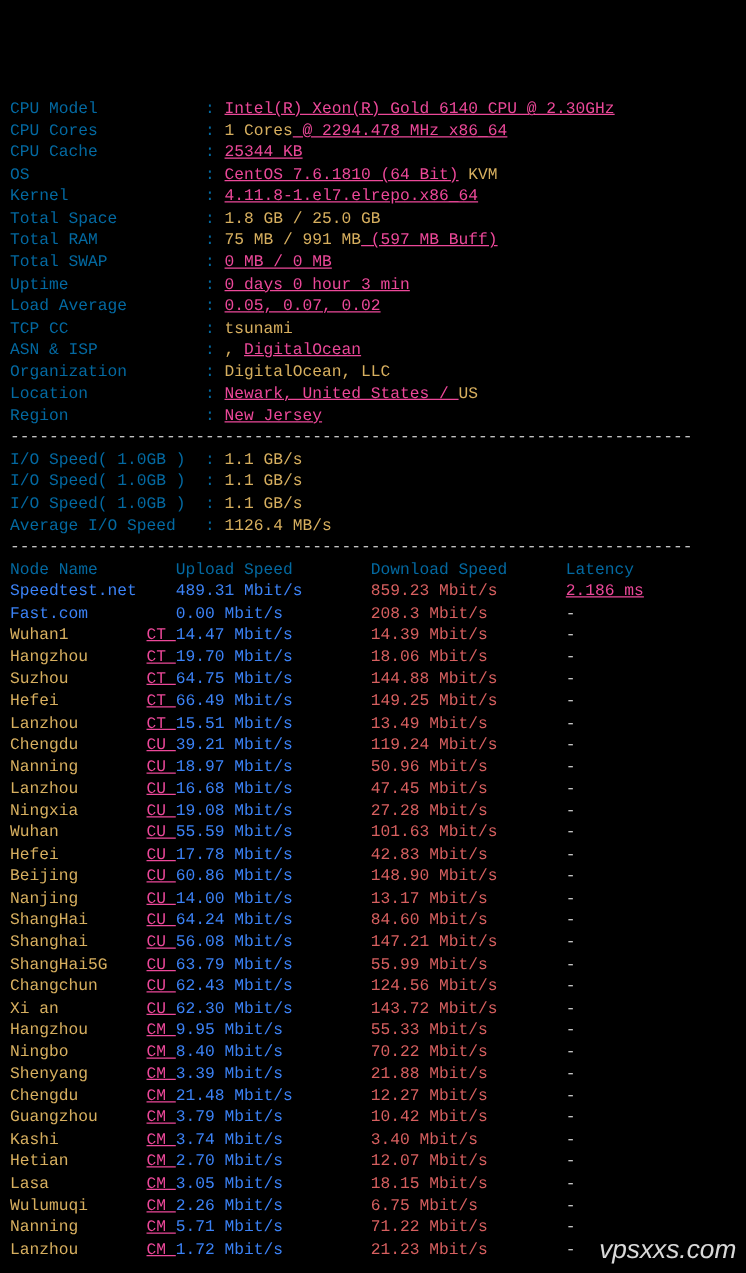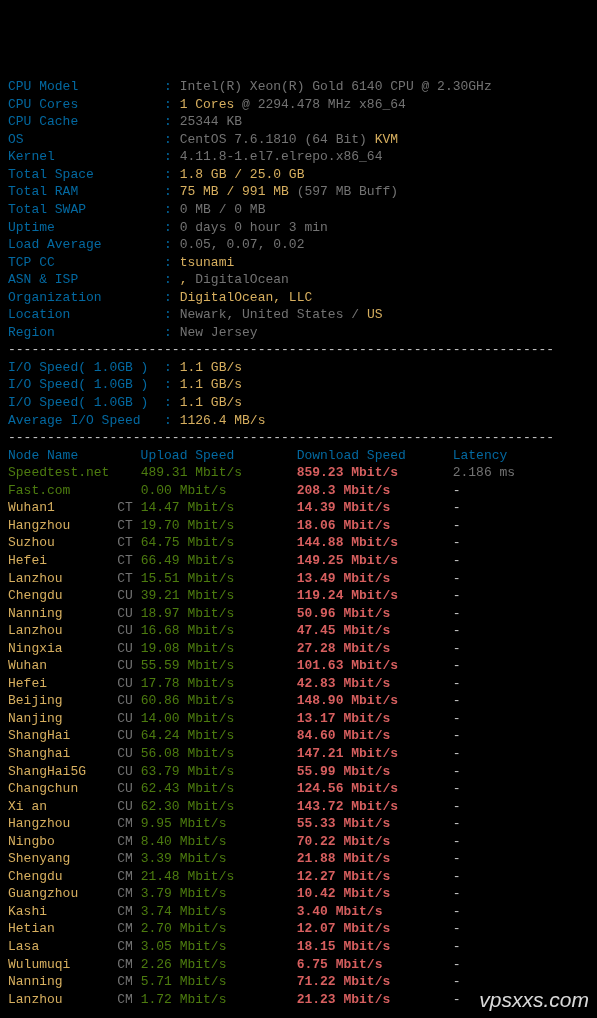--- a/index.html
+++ b/index.html
@@ -8,24 +8,24 @@
     background: #000000;
     font-family: "Consolas", "Monaco", "Courier New", monospace;
     font-size: 13px;
     line-height: 1.35;
     color: #cccccc;
     width: 597px;
     box-sizing: border-box;
     white-space: pre;
   }
   .white { color: #0369a1; }
-  .cyan { color: #737373; }
+  .cyan { color: #ec4899; text-decoration: underline; }
   .yellow { color: #d7af5f; text-align: right; }
-  .green { color: #4d7c0f; text-align: center; }
-  .red { color: #d75f5f; font-weight: bold; }
+  .green { color: #3b82f6; text-align: center; }
+  .red { color: #d75f5f; }
   .grey { color: #cccccc; }
   .sep {
     color: #cccccc;
     letter-spacing: 0;
   }
   .watermark {
     position: fixed;
     right: 8px;
     bottom: 4px;
     color: rgba(255,255,255,0.85);

